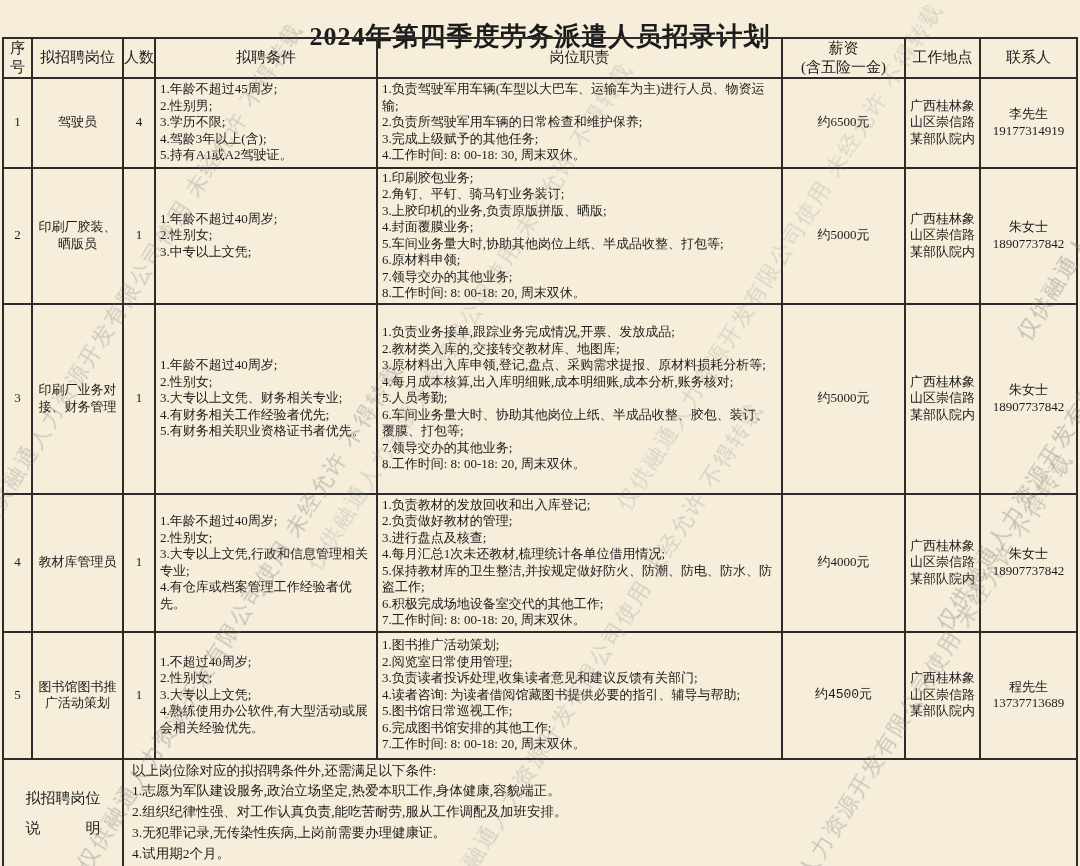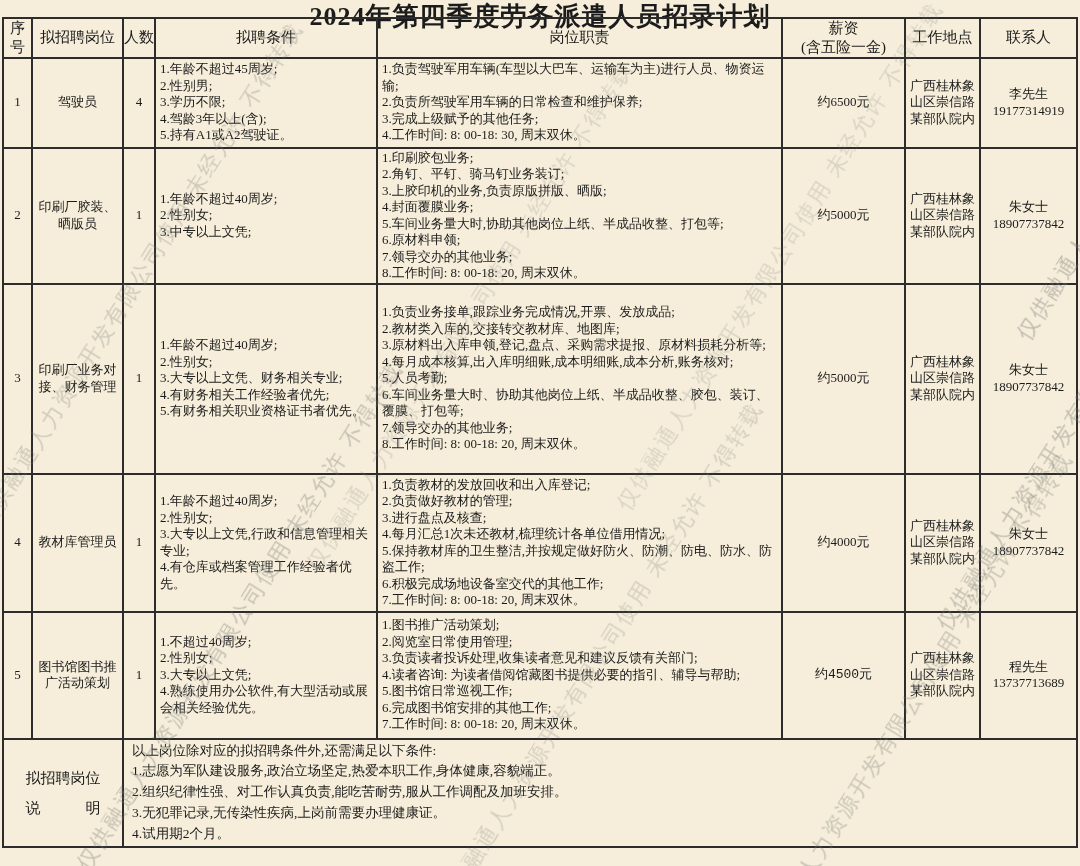--- a/index.html
+++ b/index.html
@@ -7,21 +7,21 @@
     width:1080px;height:866px;
     background:#f6eeda;
     font-family:"Liberation Serif","DejaVu Serif",serif;
     color:#1b1b1b;
     overflow:hidden;
   }
   .page{position:relative;width:1080px;height:866px;overflow:hidden;}
   .title{
     height:17px;line-height:33px;text-align:center;
     font-size:26px;font-weight:bold;letter-spacing:1px;
-    position:relative;z-index:1;
+    position:relative;z-index:1;margin-top:20px;
   }
   table{
     border-collapse:collapse;table-layout:fixed;
     width:1074px;margin:0 auto;position:relative;z-index:1;
     background:transparent;
   }
   th,td{
     border:2px solid #2c2c2c;
     padding:1px 4px;
     font-size:13px;line-height:1.27;

